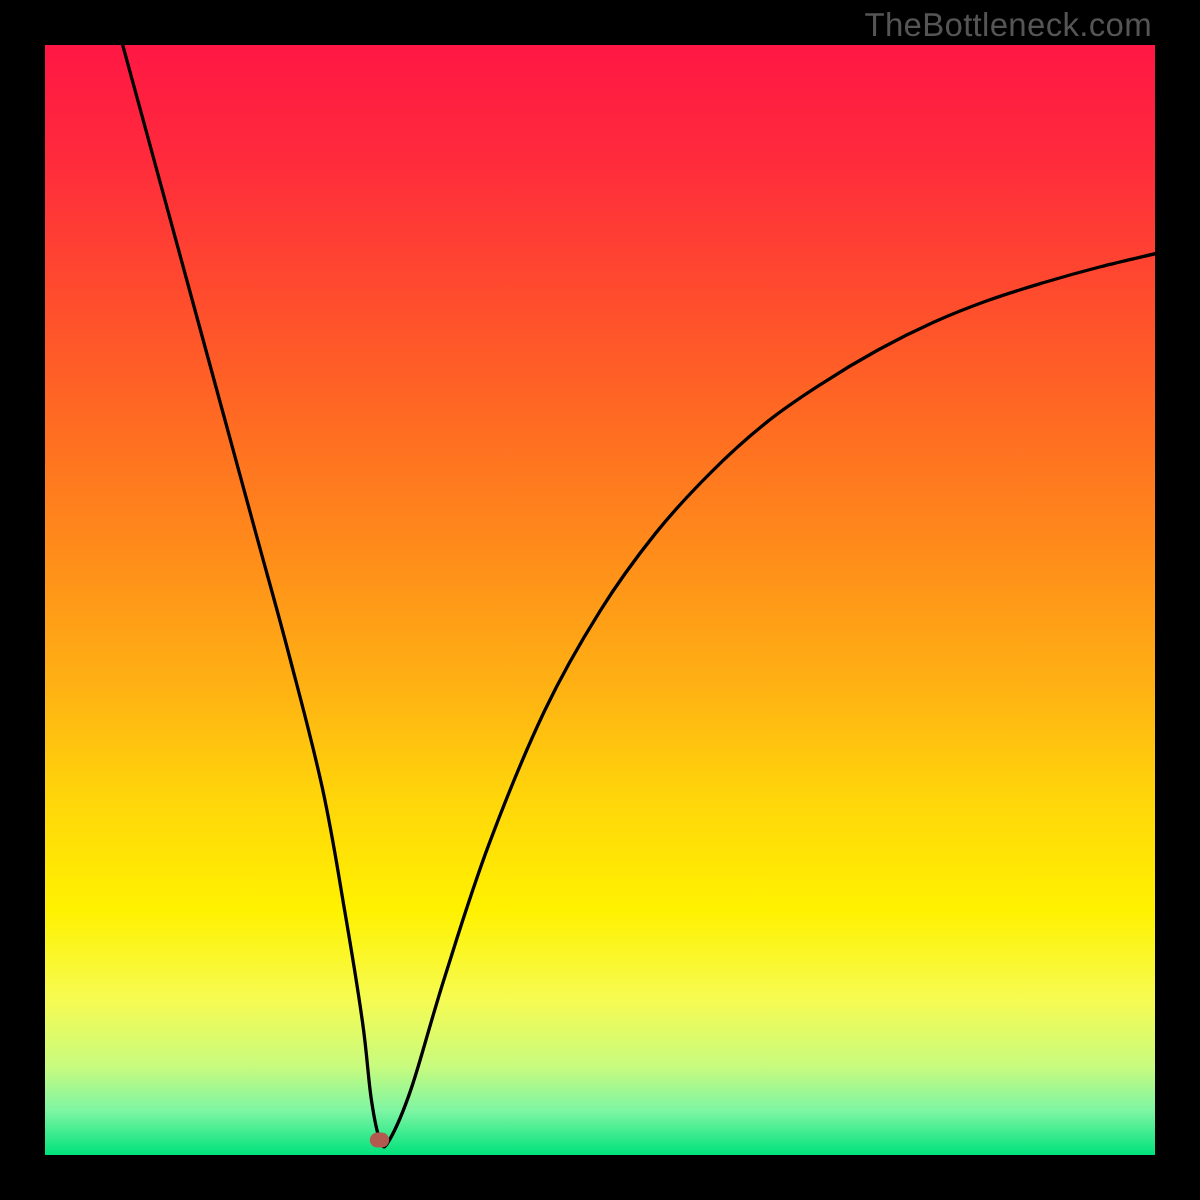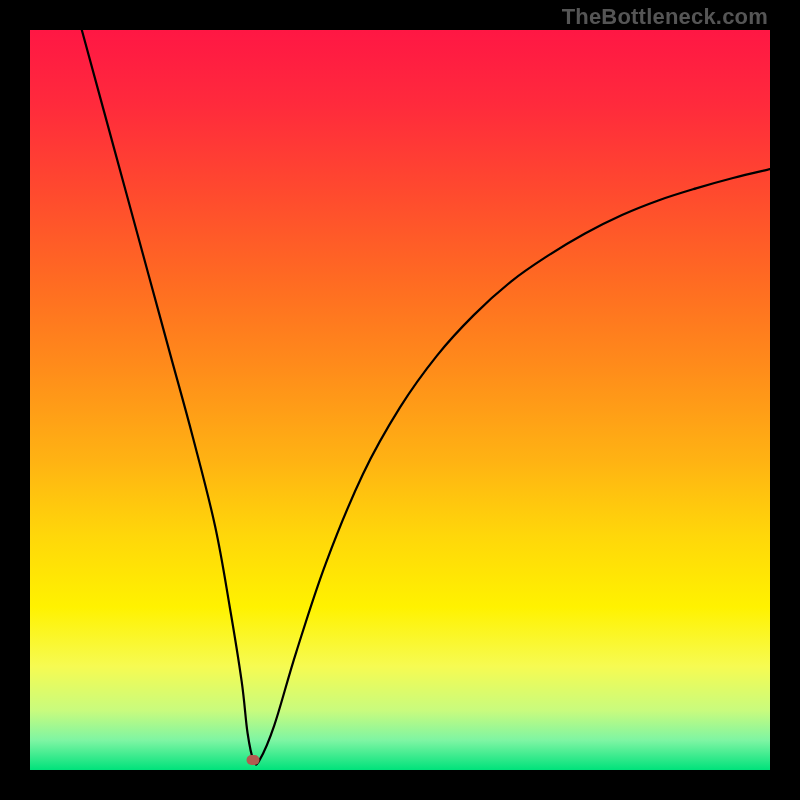--- a/index.html
+++ b/index.html
@@ -40,21 +40,21 @@
     top: 0;
     width: 100%;
     height: 100%;
   }
   .watermark {
     position: absolute;
     top: 4px;
     right: 32px;
     color: #555;
     font-size: 22px;
-    font-weight: 700;
+    font-weight: 400;
     letter-spacing: 0.2px;
     user-select: none;
   }
   .marker {
     position: absolute;
     width: 13px;
     height: 10px;
     border-radius: 5px;
     transform: translate(-50%, -50%);
   }

